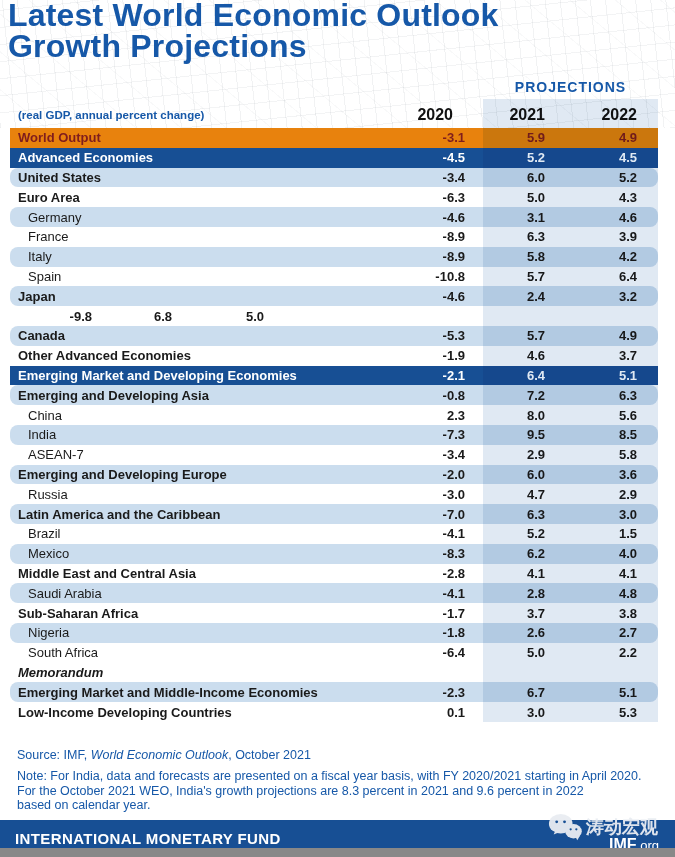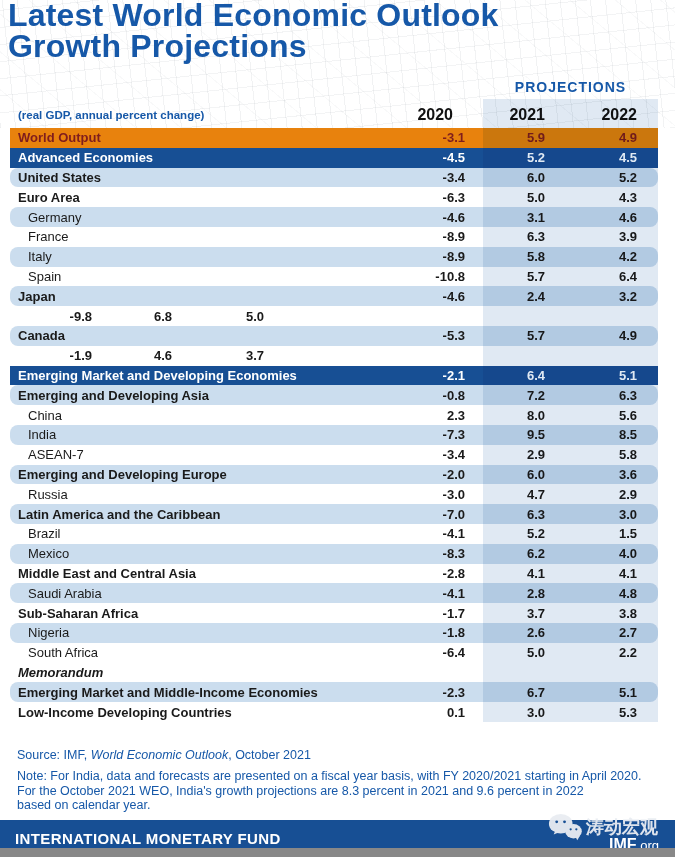--- a/index.html
+++ b/index.html
@@ -184,20 +184,21 @@
         <div class="c-val v2">6.8</div>
         <div class="c-val v3">5.0</div>
       </div>
       <div class="row stripe bold">
         <div class="c-label">Canada</div>
         <div class="c-val v1">-5.3</div>
         <div class="c-val v2">5.7</div>
         <div class="c-val v3">4.9</div>
       </div>
       <div class="row plain bold">
+        <div class="c-label">Other Advanced Economies</div>
         <div class="c-val v1">-1.9</div>
         <div class="c-val v2">4.6</div>
         <div class="c-val v3">3.7</div>
       </div>
       <div class="row navy bold">
         <div class="c-label">Emerging Market and Developing Economies</div>
         <div class="c-val v1">-2.1</div>
         <div class="c-val v2">6.4</div>
         <div class="c-val v3">5.1</div>
       </div>

